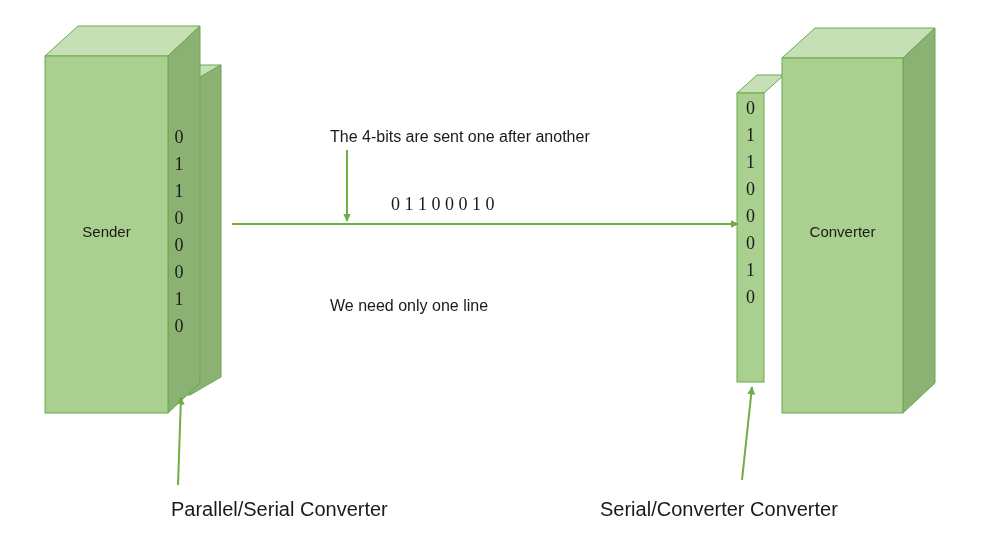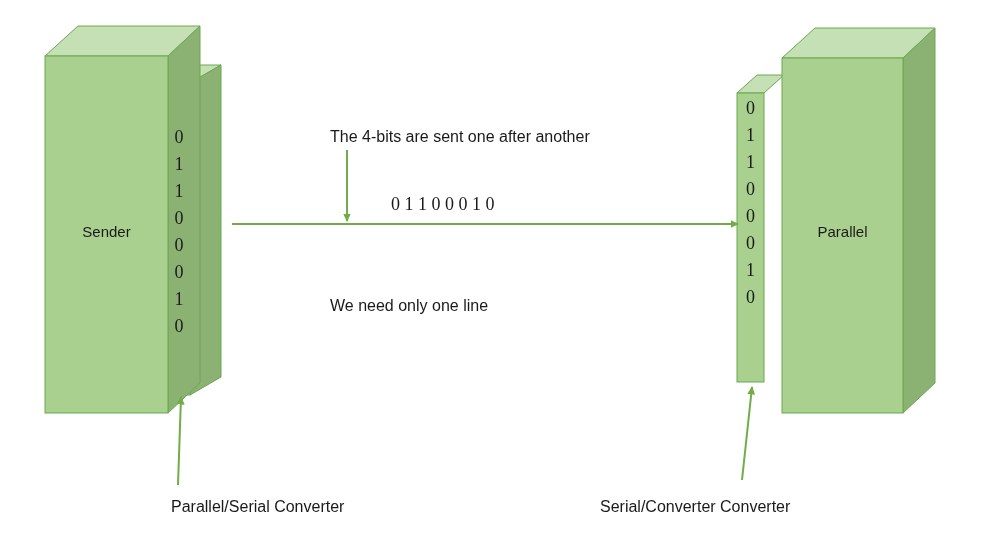--- a/index.html
+++ b/index.html
@@ -17,21 +17,21 @@
   .body-label{
     font-family:Liberation Sans, sans-serif;
     font-size:15px;
   }
   .note{
     font-family:"Liberation Sans", sans-serif;
     font-size:16px;
   }
   .converter-label{
     font-family:"Liberation Sans", sans-serif;
-    font-size:16px;
+    font-size:20px;
   }
   .serial-bits{
     font-family:"Liberation Serif", serif;
     font-size:18px;
     letter-spacing:0px;
   }
   .bitcol{
     position:absolute;
     font-family:"Liberation Serif", serif;
     font-size:18px;
@@ -80,21 +80,21 @@
 
     <line x1="347" y1="150" x2="347" y2="221" stroke="#70ad47" stroke-width="2" marker-end="url(#arrowGreen)"></line>
 
     <line x1="178" y1="485" x2="181" y2="397" stroke="#70ad47" stroke-width="2" marker-end="url(#arrowGreen)"></line>
 
     <line x1="742" y1="480" x2="752" y2="387" stroke="#70ad47" stroke-width="2" marker-end="url(#arrowGreen)"></line>
   </svg>
 
   <div class="lbl body-label" style="left:45px;top:223px;width:123px;text-align:center;">Sender</div>
 
-  <div class="lbl body-label" style="left:782px;top:223px;width:121px;text-align:center;">Parallel</div>
+  <div class="lbl body-label" style="left:782px;top:223px;width:121px;text-align:center;">Converter</div>
 
   <div class="bitcol" id="sender-bits" style="left:168px;top:124px;width:22px;">
       <div>0</div>
       <div>1</div>
       <div>1</div>
       <div>0</div>
       <div>0</div>
       <div>0</div>
       <div>1</div>
       <div>0</div>

